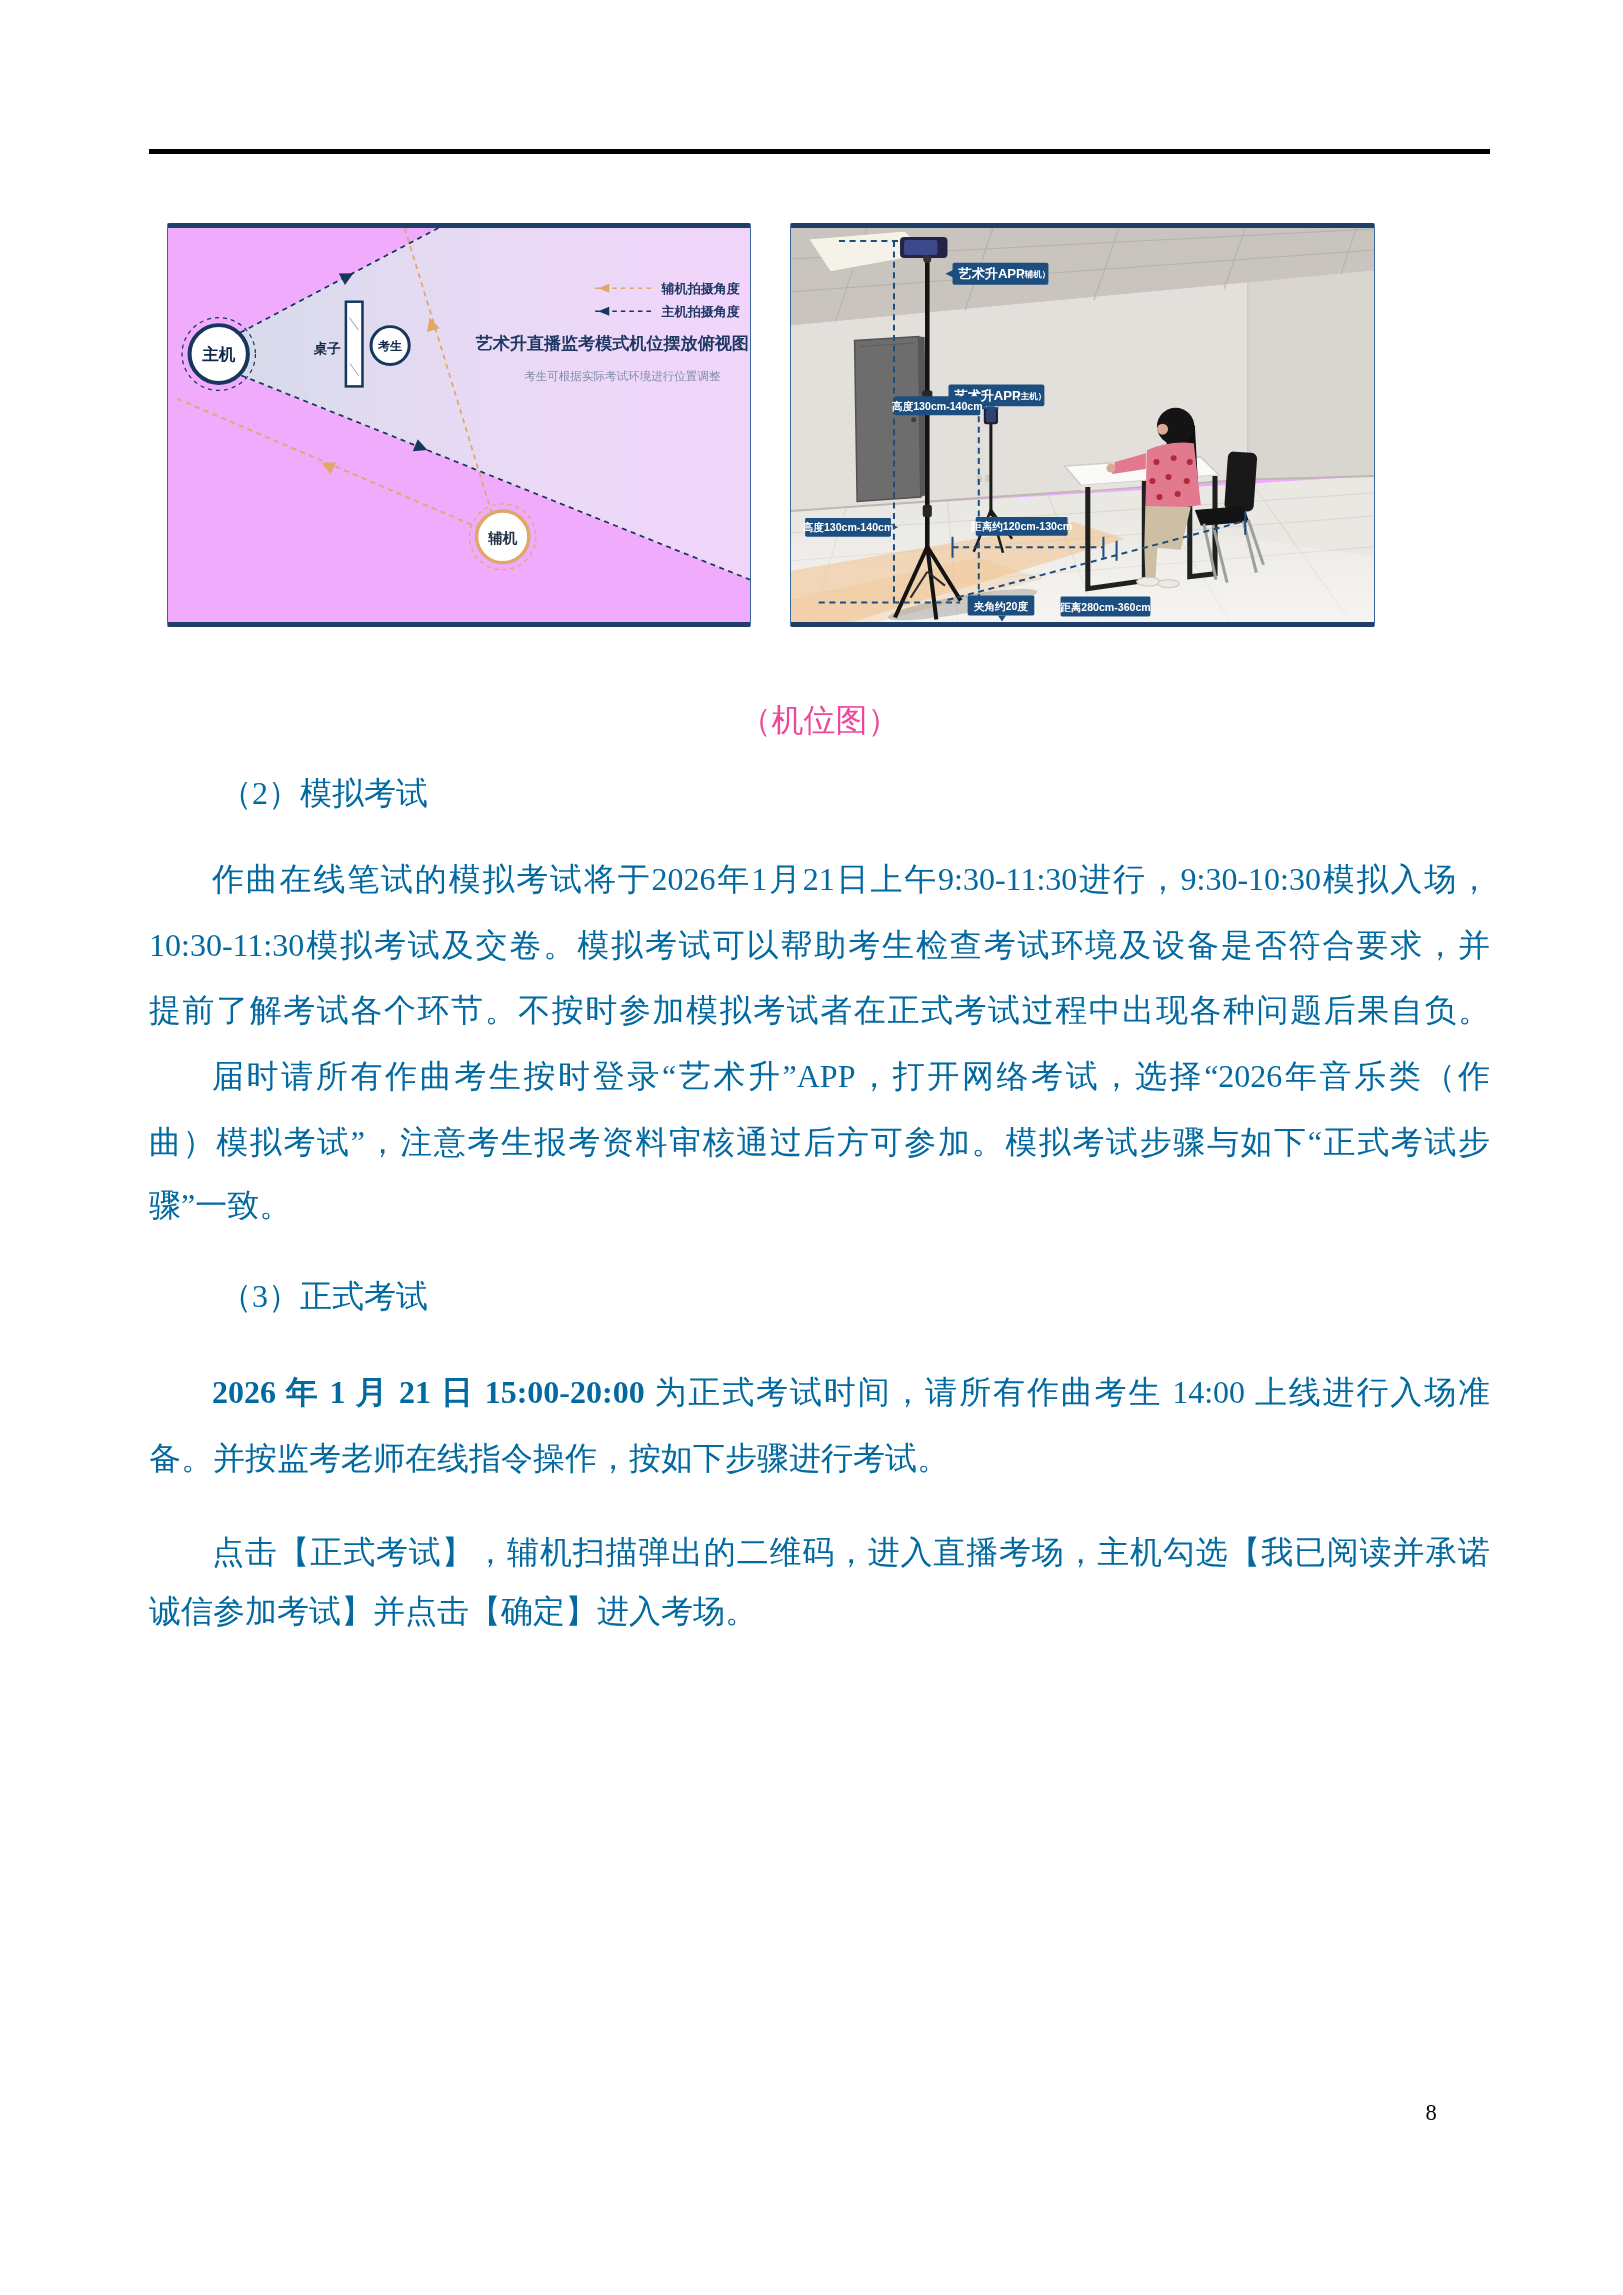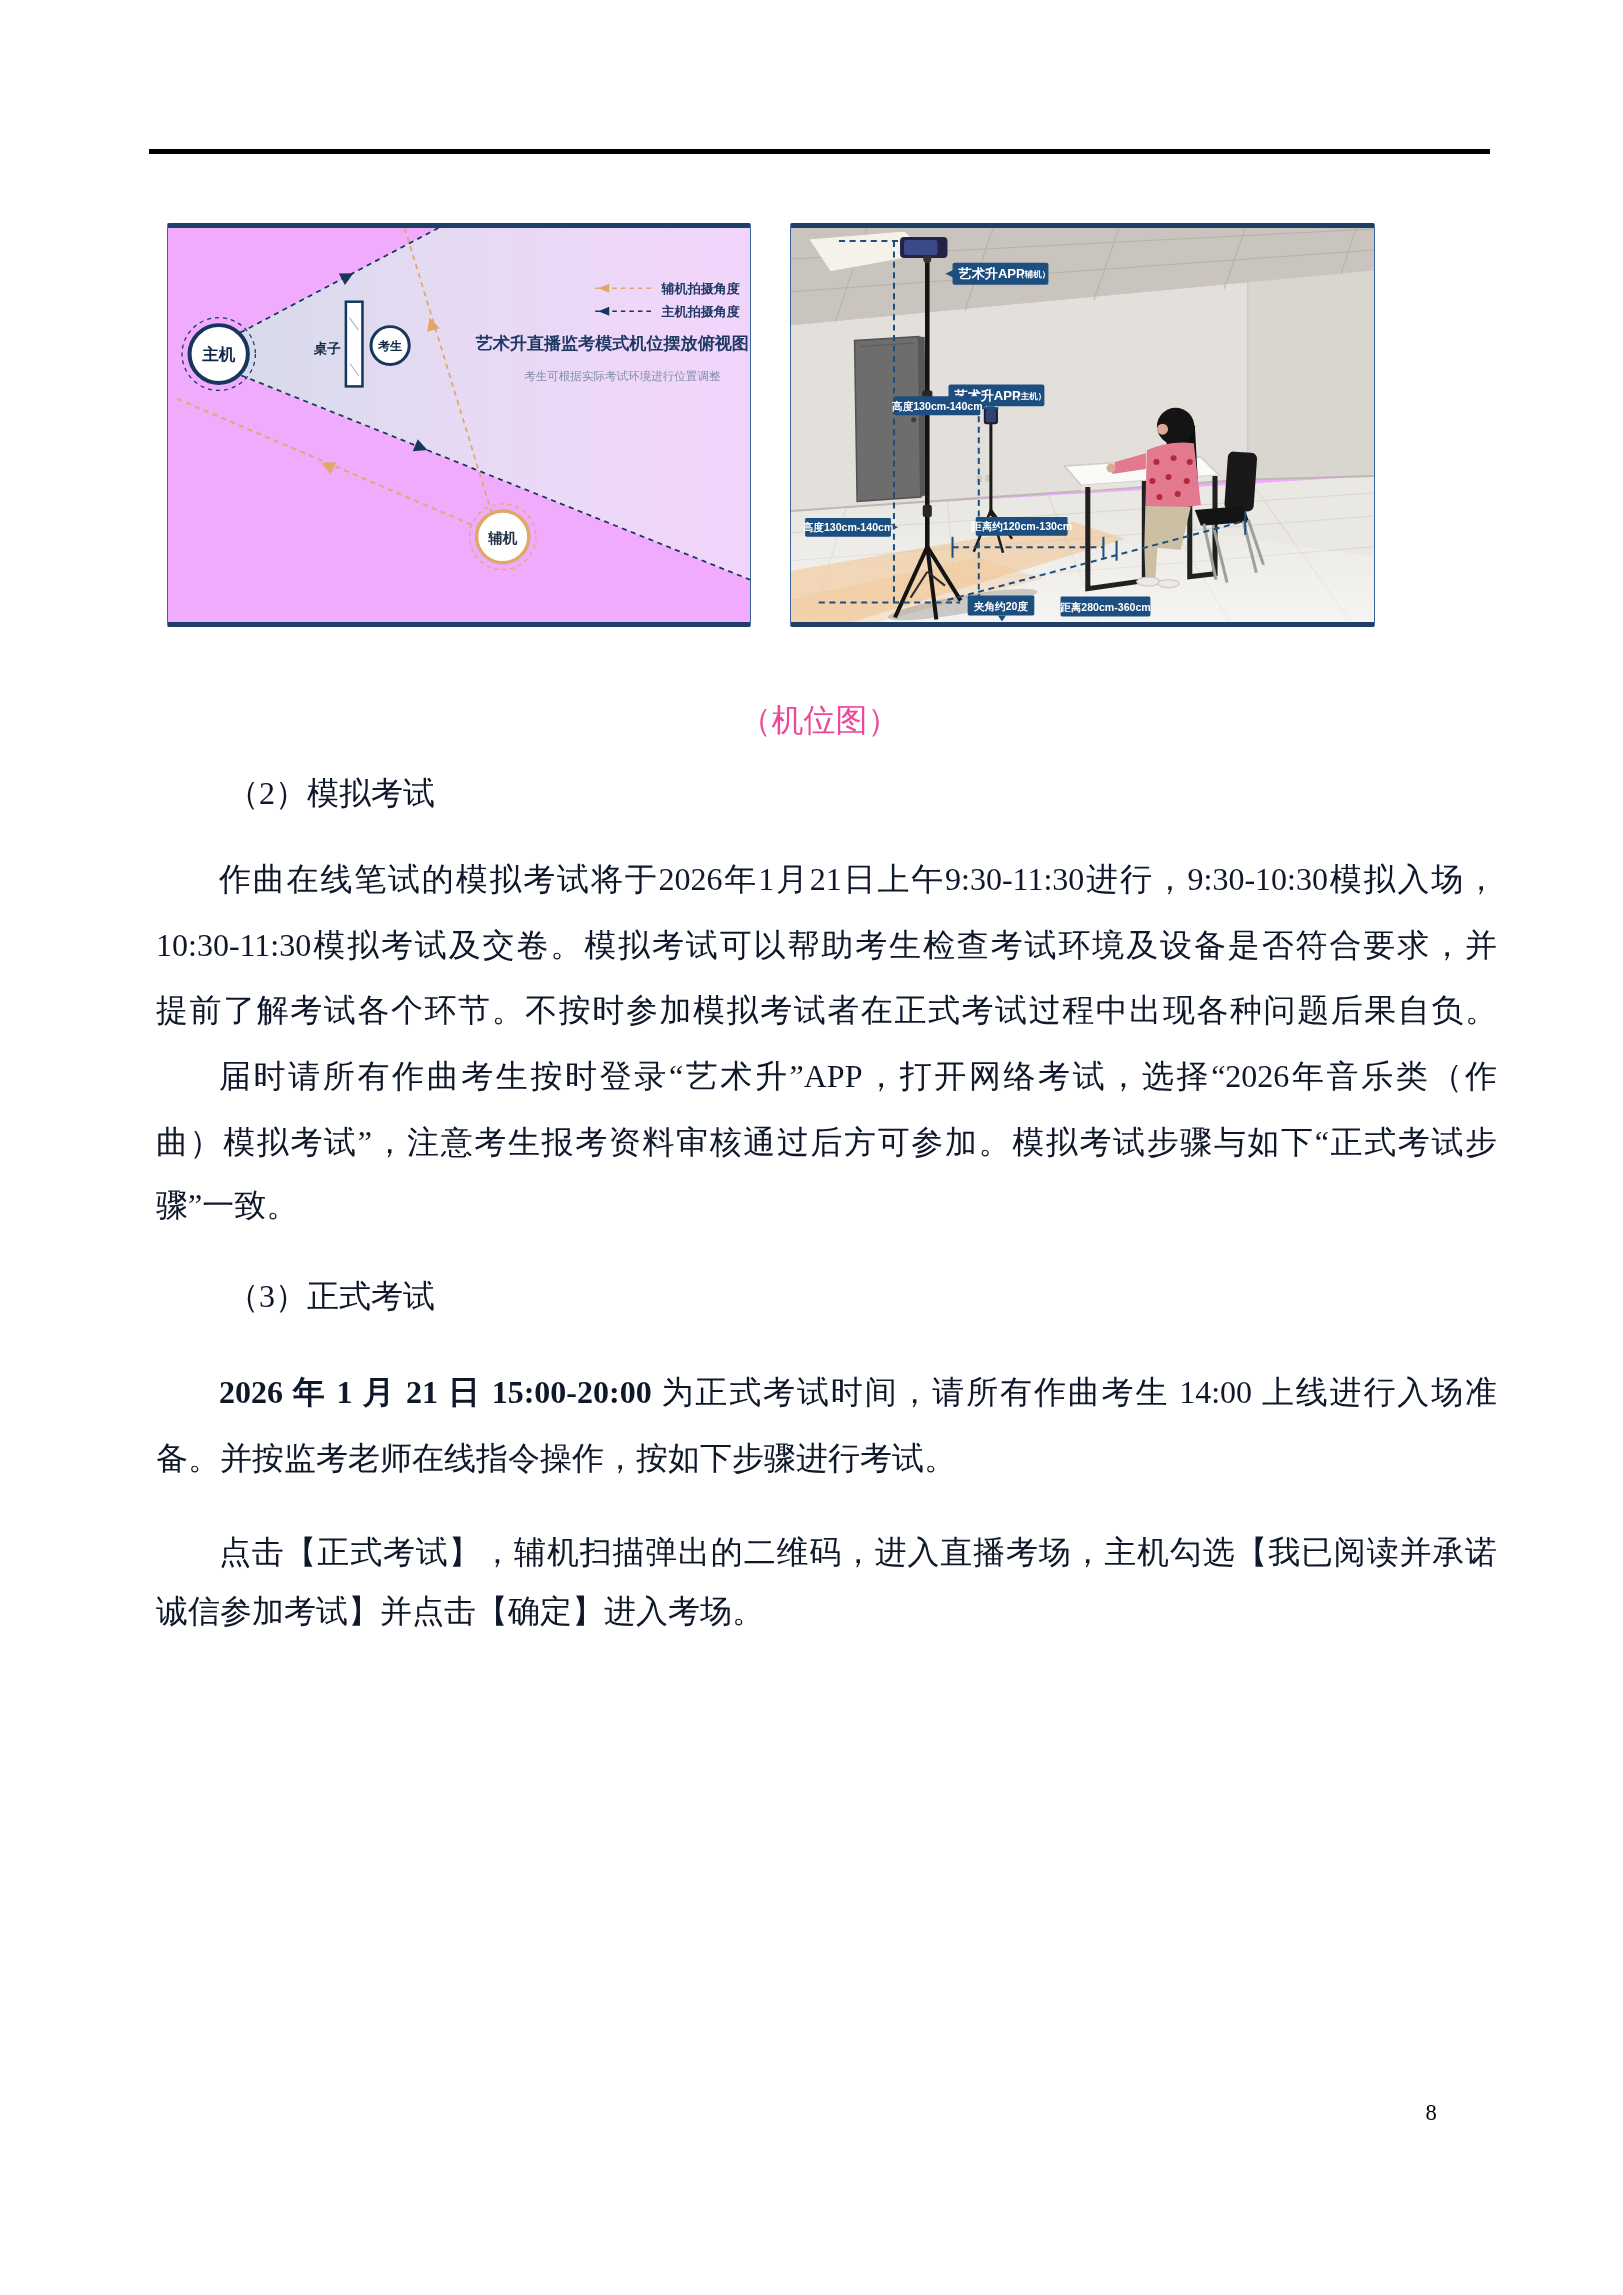--- a/index.html
+++ b/index.html
@@ -21,22 +21,22 @@
   .fig-left{left:167px;width:584px;padding-left:8px;}
   .fig-right{left:790px;width:585px;}
   .fig svg{display:block;width:100%;height:100%;}
   svg text{font-family:"Liberation Sans","DejaVu Sans",sans-serif;}
 
   .caption{
     position:absolute;left:149px;top:704px;width:1341px;
     font-size:32px;line-height:33px;text-align:center;color:#ec4899;
   }
   .bodyline{
-    position:absolute;left:156px;width:1341px;
-    font-size:32px;line-height:34px;color:#0f172a;white-space:nowrap;
+    position:absolute;left:149px;width:1341px;
+    font-size:32px;line-height:34px;color:#0369a1;white-space:nowrap;
   }
   .j{white-space:normal;text-align:justify;text-align-last:justify;}
   .indent{text-indent:63px;}
   .hindent{text-indent:71px;}
   .bold{font-weight:700;}
   .pagenum{position:absolute;left:1380px;top:2100px;width:102px;text-align:center;
     font-size:22.5px;color:#000;}
 </style>
 </head>
 <body>

